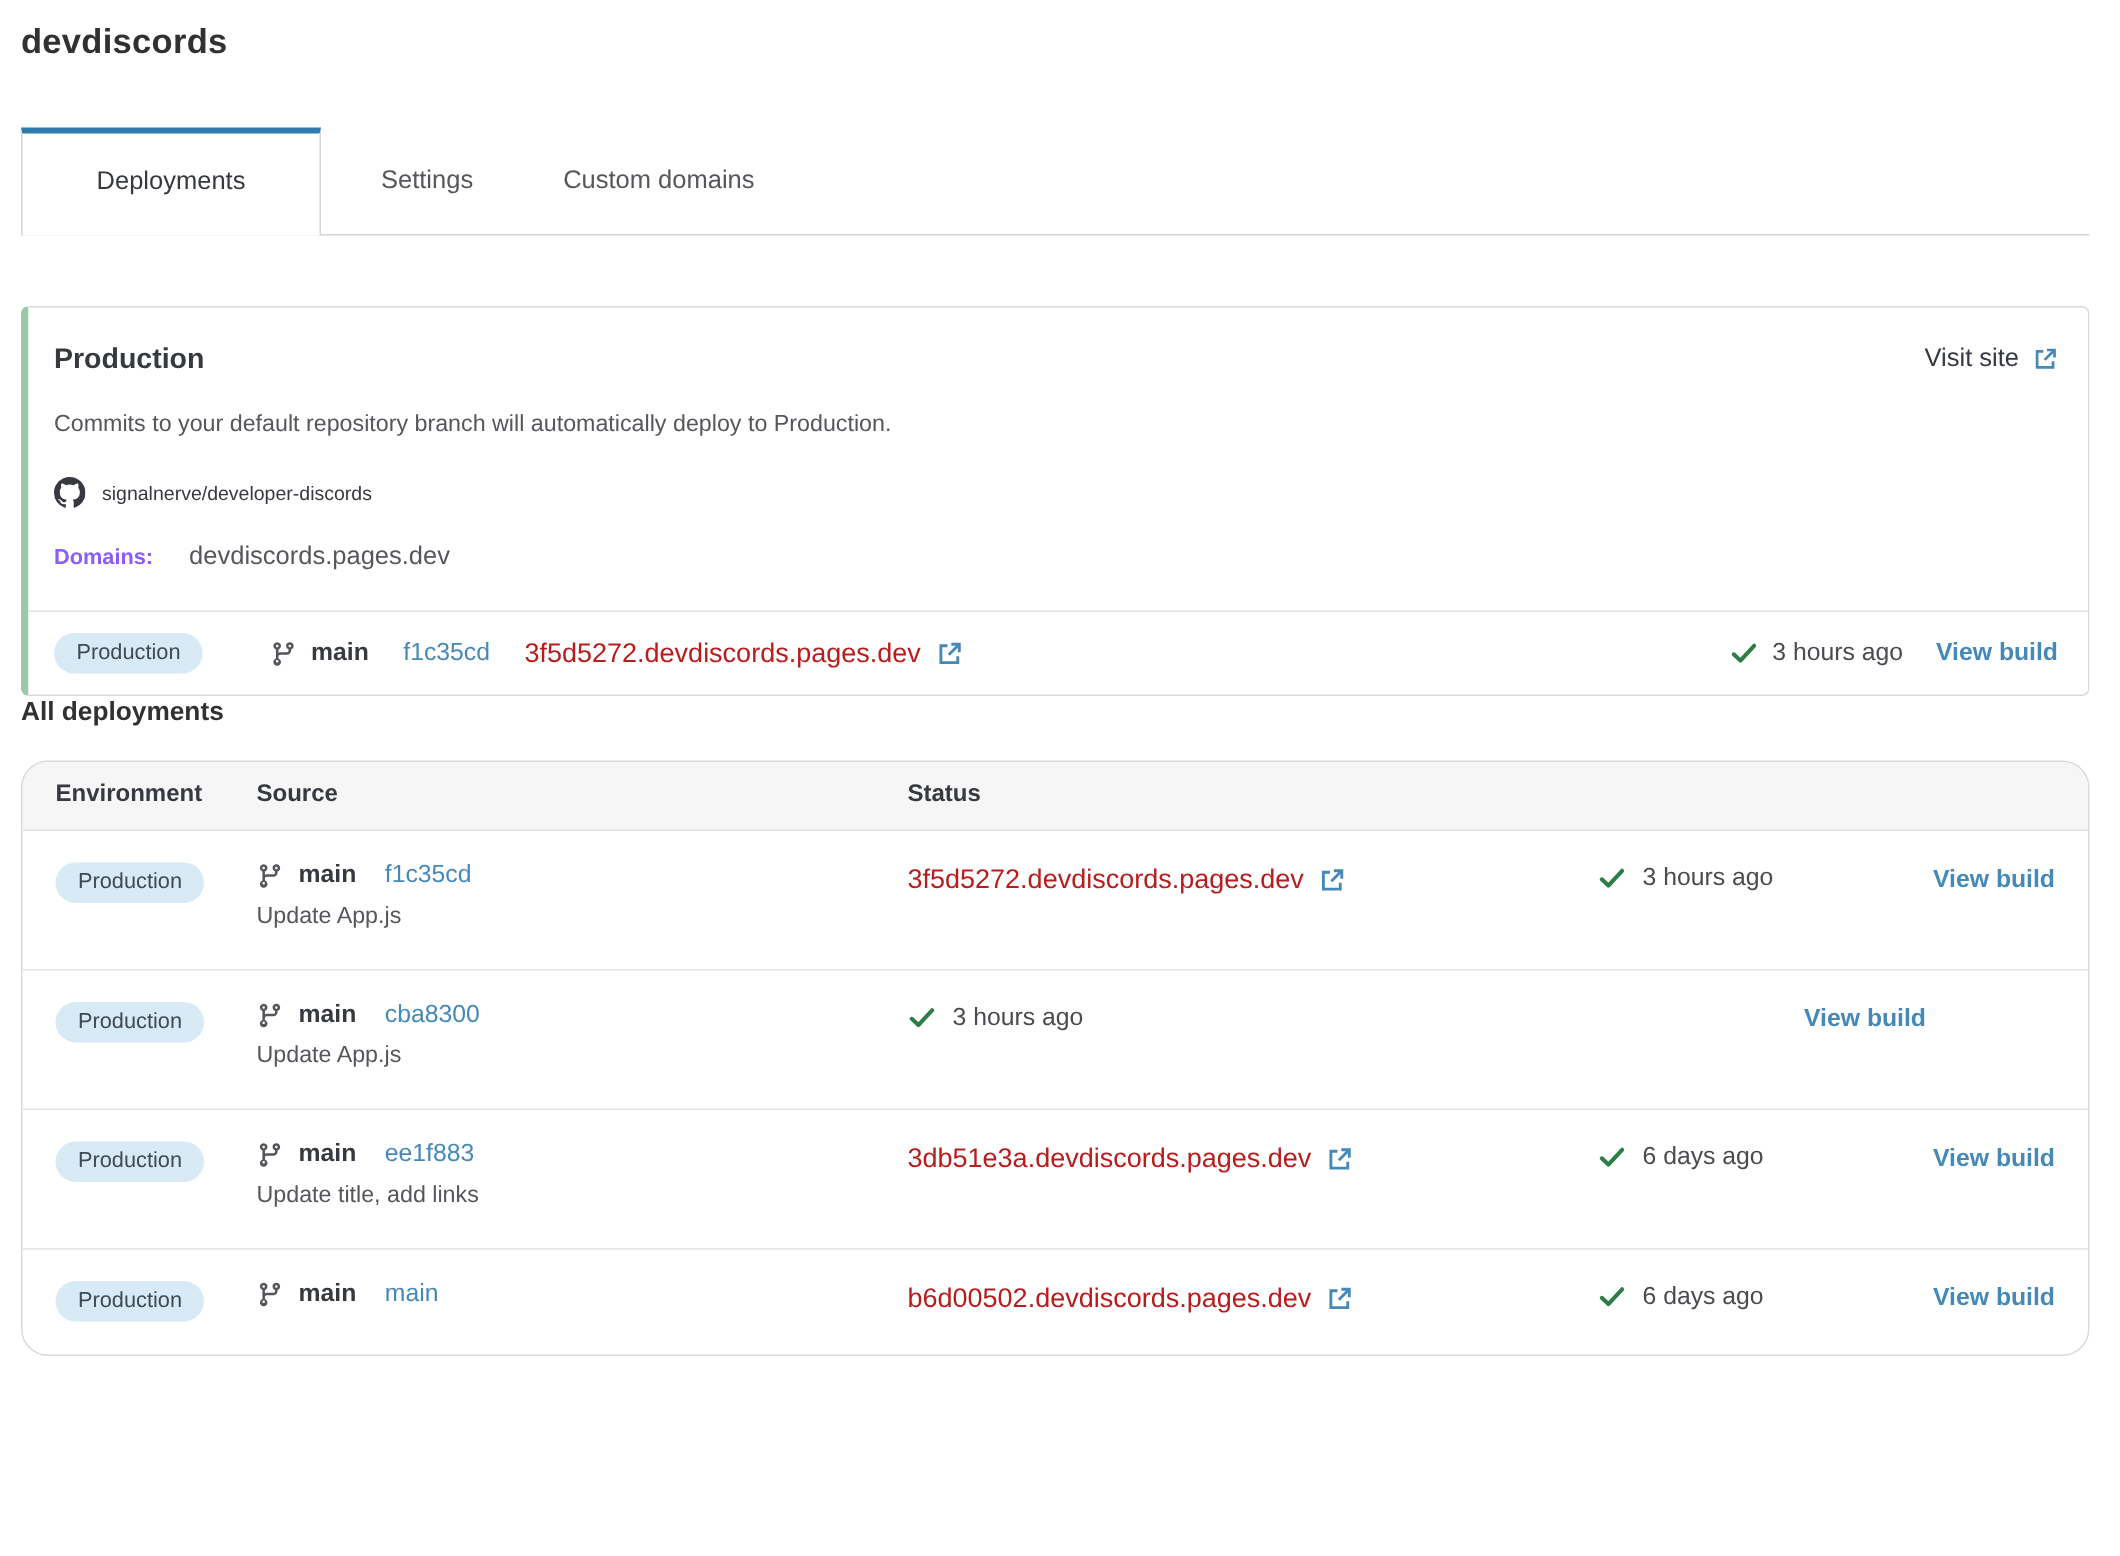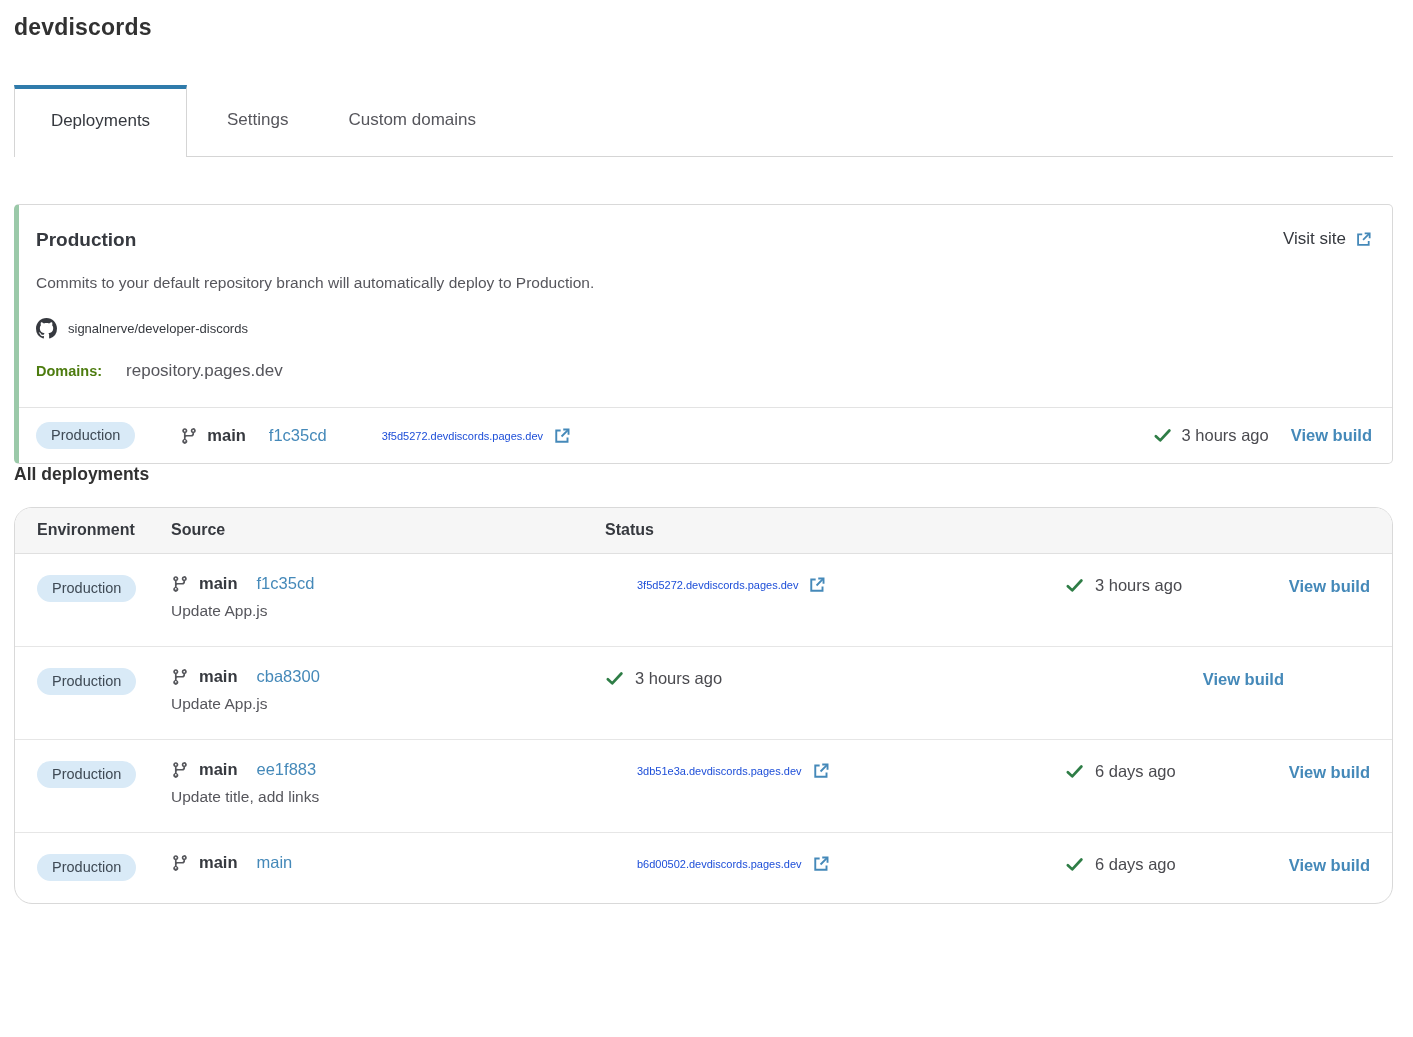--- a/index.html
+++ b/index.html
@@ -22,21 +22,21 @@
     align-items:stretch;
     border-bottom:1px solid #d5d5d5;
   }
   .tab {
     font-size:17px;
     color:#56565c;
     padding:25px 20px 26px 20px;
     cursor:pointer;
   }
   .tab.active {
-    width:173px;
+    width:200px;
     text-align:center;
     padding-left:0; padding-right:0;
     padding-top:22px;
     color:#36393f;
     background:#fff;
     border:1px solid #d5d5d5;
     border-bottom:none;
     border-top:4px solid var(--accent-blue,#2f7bab);
     margin-bottom:-1px;
   }
@@ -56,21 +56,21 @@
   .visit-site { display:flex; align-items:center; gap:9px; font-size:17px; font-weight:400; color:#36393f; }
   .visit-site svg { display:block; }
 
   .card-desc { margin-top:23px; font-size:15.5px; color:#56565c; }
 
   .repo-row { margin-top:26px; display:flex; align-items:center; gap:11px; }
   .repo-row .gh { display:flex; }
   .repo-name { font-size:13px; font-weight:400; color:#36393f; }
 
   .domains-row { margin-top:22px; display:flex; align-items:baseline; }
-  .domains-label { font-size:14.5px; font-weight:700; color:#4d7c0f; }
+  .domains-label { font-size:14.5px; font-weight:700; color:#8b5cf6; }
   .domains-value { font-size:17px; color:#56565c; margin-left:24px; }
 
   .card-footer {
     border-top:1px solid #e3e3e3;
     height:56px;
     display:flex;
     align-items:center;
     padding:0 20px 0 17px;
   }
 
@@ -80,21 +80,21 @@
     color:var(--badge-text,#3f4a55);
     font-size:14.5px;
     padding:5px 15px 6px;
     border-radius:15px;
     white-space:nowrap;
   }
 
   .branch-icon { display:inline-flex; color:#55565b; }
   .branch-name { font-size:16.5px; font-weight:700; color:#36393f; }
   .commit-link { font-size:16.5px; color:var(--link-blue,#4589b9); }
-  .deploy-url { font-size:11px; color:#1d4ed8;margin-left:32px; }
+  .deploy-url { font-size:18px; color:#b91c1c; }
   .ext-icon { display:inline-flex; color:var(--link-blue,#4589b9); }
   .check-icon { display:inline-flex; }
   .time-text { font-size:16.5px; color:#4a4a4f; }
   .view-build { font-size:16.5px; color:var(--link-blue,#4589b9);font-weight:bold; }
 
   .card-footer .branch-icon { margin-left:45px; }
   .card-footer .branch-name { margin-left:9px; }
   .card-footer .commit-link { margin-left:23px; }
   .card-footer .deploy-link { margin-left:23px; display:flex; align-items:center; gap:10px; }
   .card-footer .right-group { margin-left:auto; display:flex; align-items:center; }
@@ -188,21 +188,21 @@
     <div class="repo-row">
       <span class="gh">
         <svg width="21" height="21" viewBox="0 0 16 16" fill="#1b1f23">
             <use href="#i-github"></use>
           </svg>
       </span>
       <a class="repo-name">signalnerve/developer-discords</a>
     </div>
     <div class="domains-row">
       <span class="domains-label">Domains:</span>
-      <span class="domains-value">repository.pages.dev</span>
+      <span class="domains-value">devdiscords.pages.dev</span>
     </div>
   </div>
   <div class="card-footer">
     <span class="badge">Production</span>
     <span class="branch-icon">
       <svg width="18" height="18" viewBox="0 0 16 16">
           <use href="#i-branch"></use>
         </svg>
     </span>
     <span class="branch-name">main</span>

